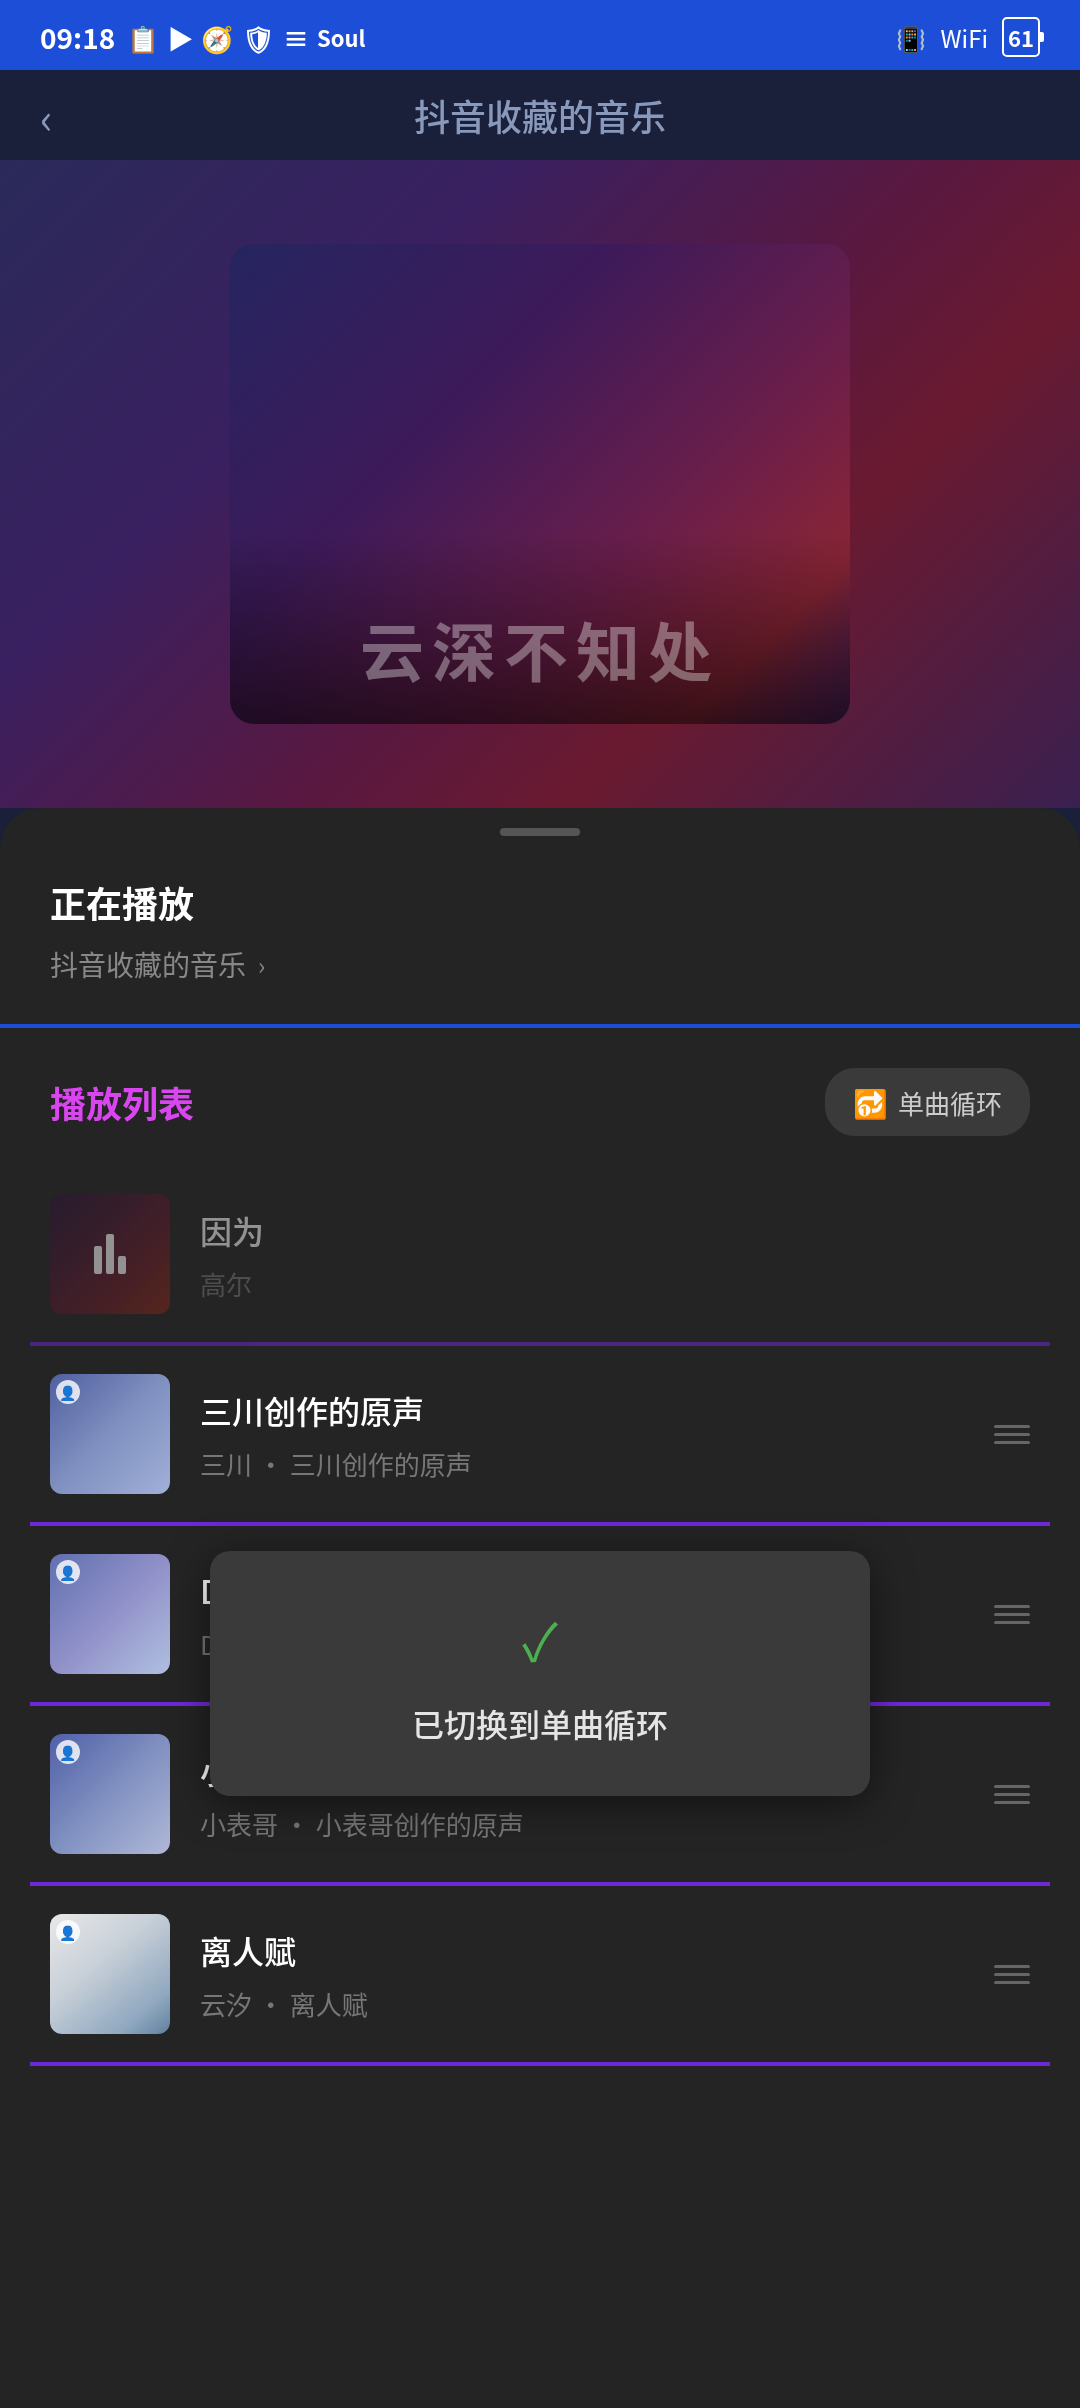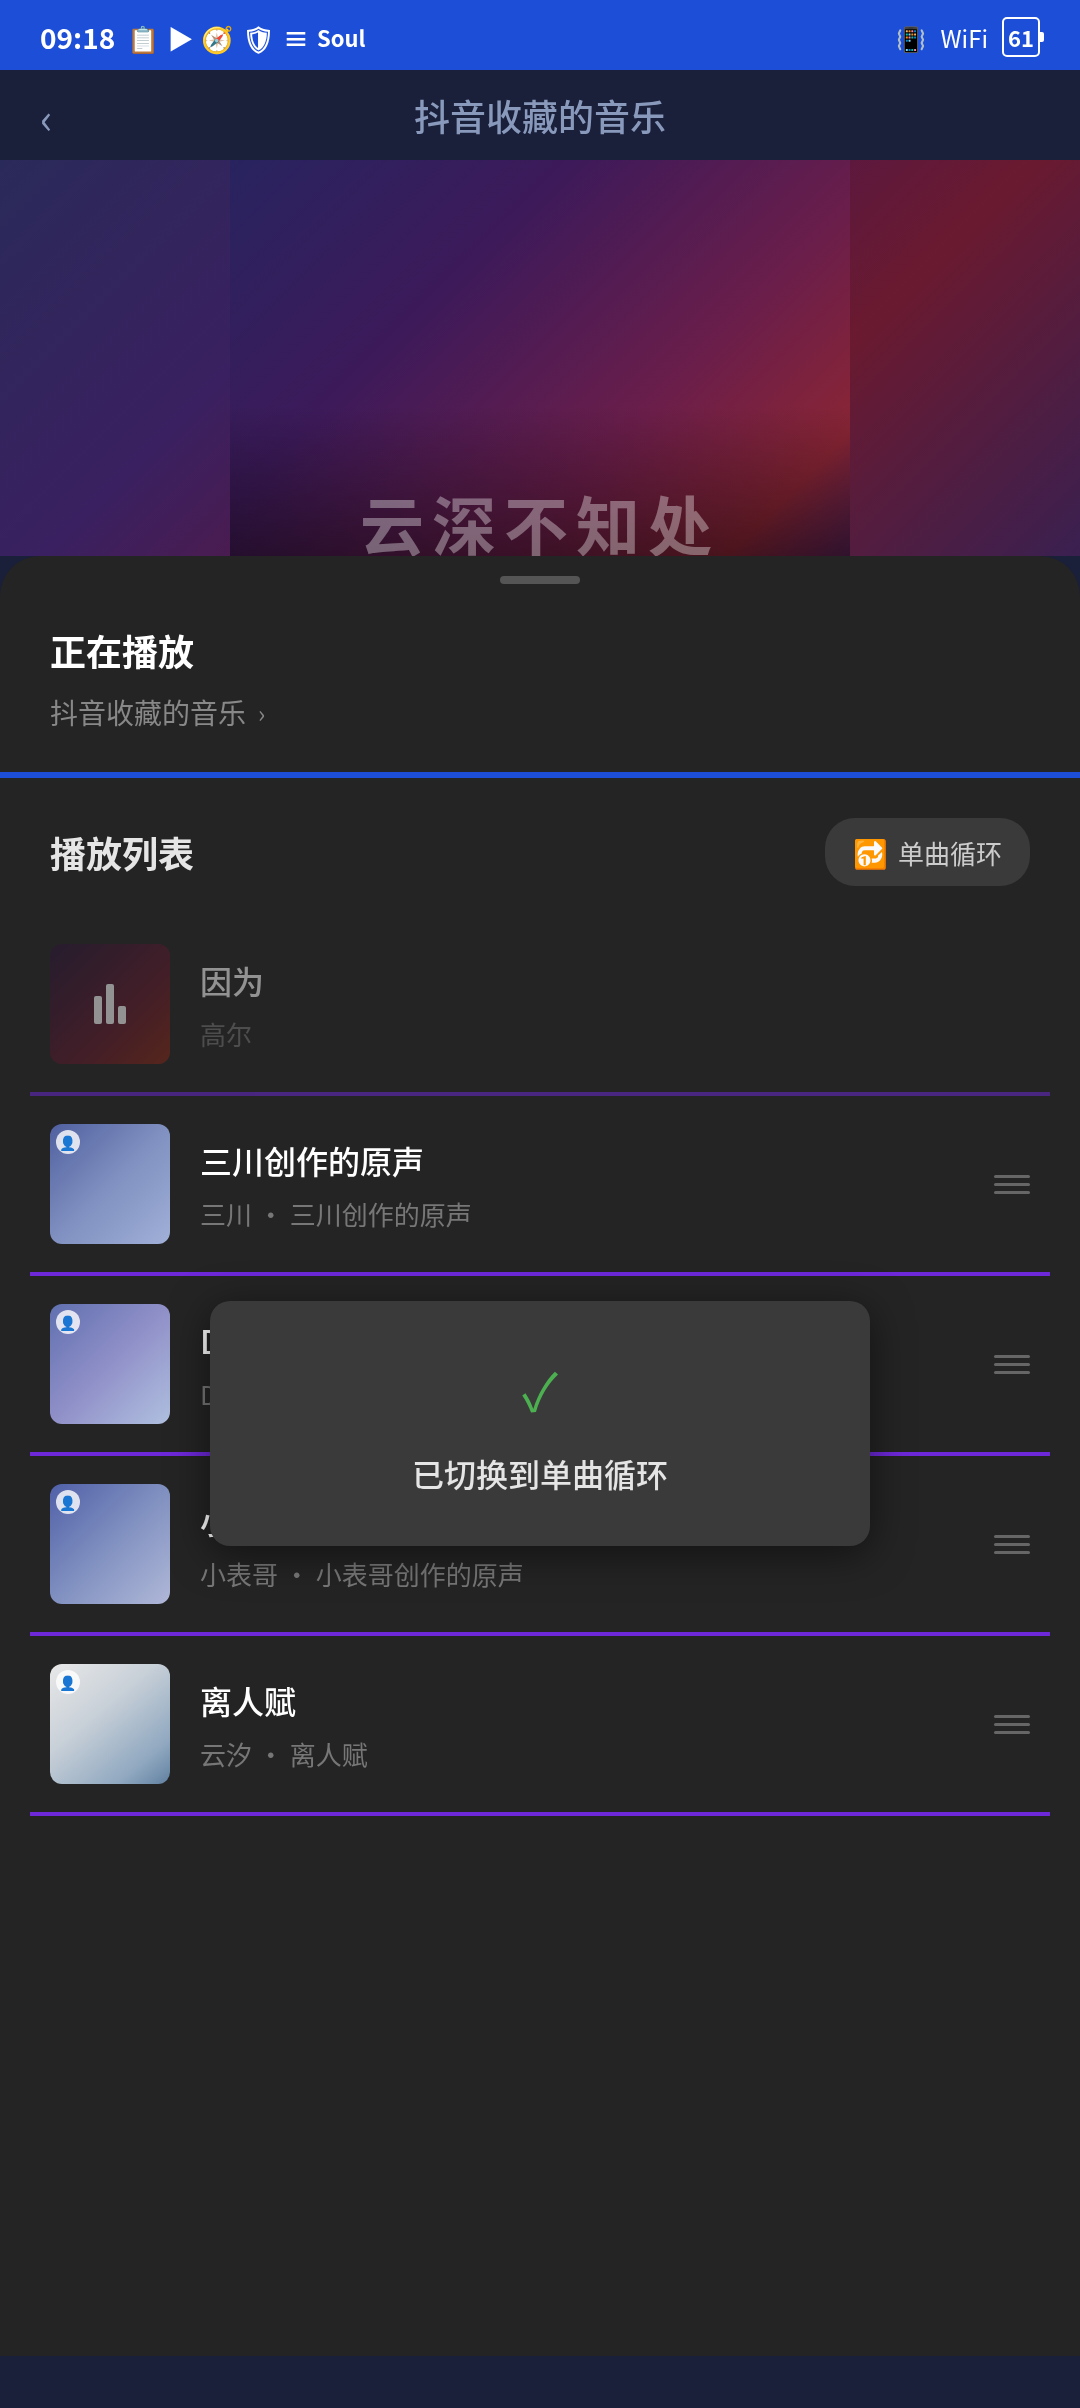--- a/index.html
+++ b/index.html
@@ -84,21 +84,21 @@
     }
     .header-title {
       font-size: 36px;
       color: #8899bb;
       font-weight: 500;
     }
 
     
     .album-container {
       width: 100%;
-      height: 396px;
+      height: 648px;
       position: relative;
       overflow: hidden;
     }
     .album-bg {
       width: 100%;
       height: 100%;
       background: linear-gradient(135deg, #2a2a5a 0%, #3a2060 30%, #5a1840 55%, #6a1a30 70%, #3a2050 100%);
       display: flex;
       align-items: center;
       justify-content: center;
@@ -145,21 +145,21 @@
       width: 80px;
       height: 8px;
       background: #555;
       border-radius: 4px;
       margin: 0 auto 40px;
     }
 
     
     .now-playing-section {
       padding: 0 50px 40px;
-      border-bottom: 6px solid #1d4ed8;
+      border-bottom: 4px solid #1d4ed8;
     }
     .now-playing-label {
       font-size: 36px;
       font-weight: 600;
       color: #fff;
       margin-bottom: 16px;
     }
     .now-playing-subtitle {
       display: flex;
       align-items: center;
@@ -176,21 +176,21 @@
     
     .playlist-header {
       display: flex;
       align-items: center;
       justify-content: space-between;
       padding: 40px 50px 30px;
     }
     .playlist-title {
       font-size: 36px;
       font-weight: 600;
-      color: #e5e5e5;
+      color: #d946ef;
     }
     .repeat-btn {
       display: flex;
       align-items: center;
       gap: 10px;
       background: #3a3a3a;
       border-radius: 30px;
       padding: 14px 28px;
       font-size: 26px;
       color: #ccc;

